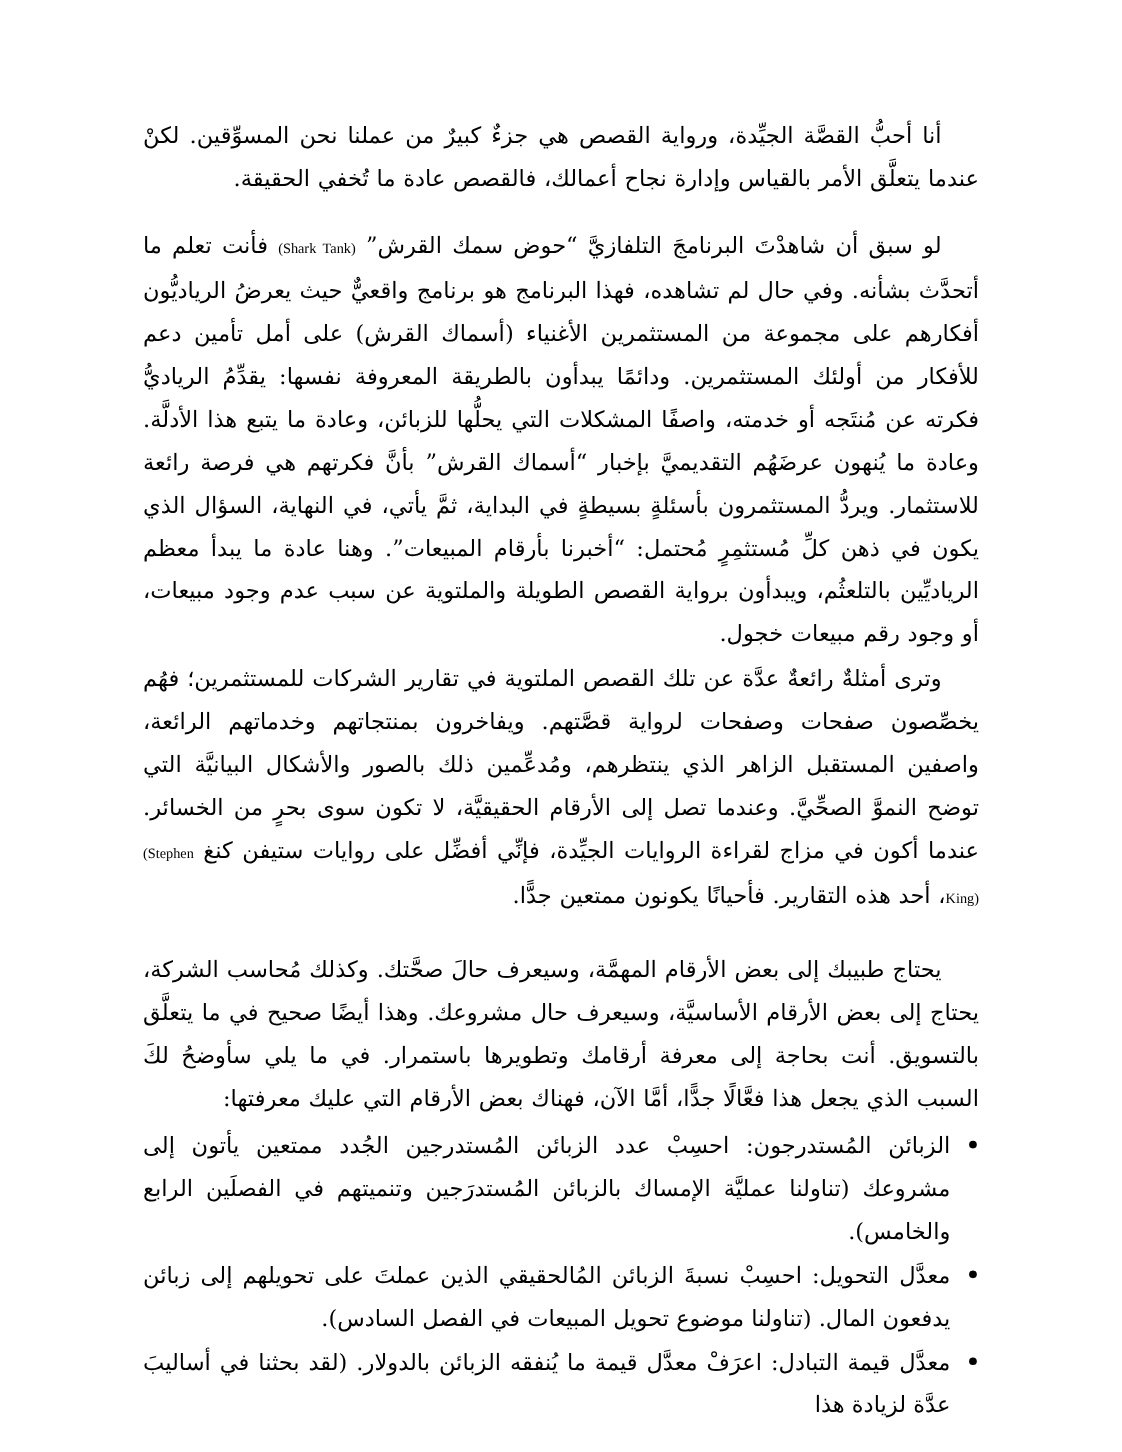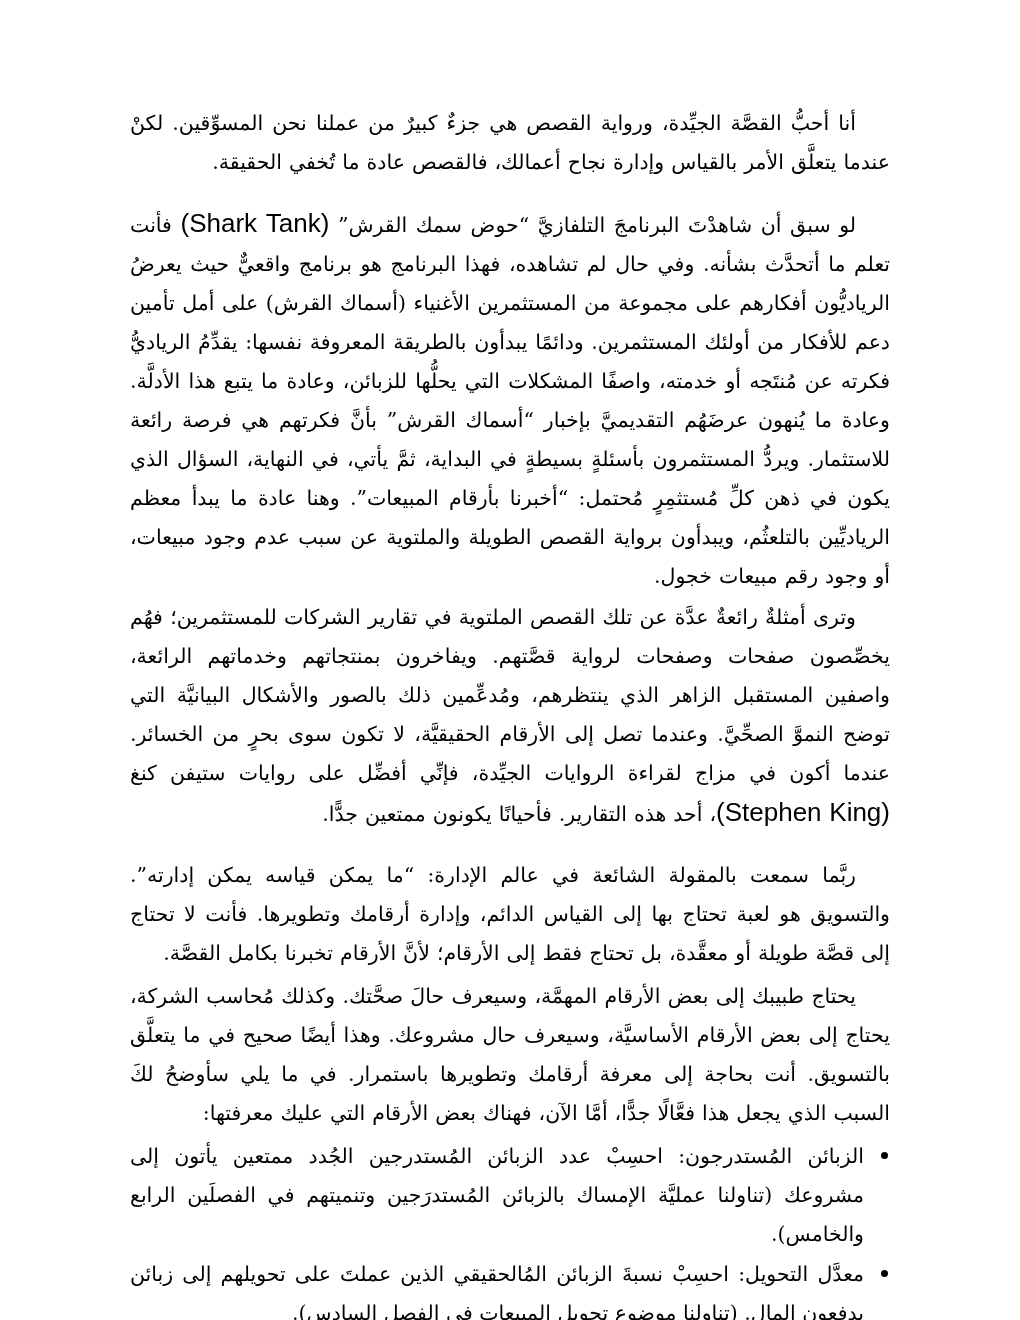--- a/index.html
+++ b/index.html
@@ -70,45 +70,44 @@
     position: absolute;
     right: 2px;
     top: 15px;
     width: 7px;
     height: 7px;
     background: #000000;
     border-radius: 50%;
   }
 
   .latin {
-    font-family: Liberation Sans, sans-serif;
+    font-family: Liberation Serif, serif;
     direction: ltr;
     unicode-bidi: embed;
-    font-size: 26px;
+    font-size: 13px;
   }
 </style>
 </head>
 <body>
 
 <div class="page">
   <div class="content">
 
     <p class="para">أنا أحبُّ القصَّة الجيِّدة، ورواية القصص هي جزءٌ كبيرٌ من عملنا نحن المسوِّقين. لكنْ عندما يتعلَّق الأمر بالقياس وإدارة نجاح أعمالك، فالقصص عادة ما تُخفي الحقيقة.</p>
 
     <div class="gap-lg"></div>
 
     <p class="para"><span>لو سبق أن شاهدْتَ البرنامجَ التلفازيَّ “حوض سمك القرش” </span><span class="latin">(Shark Tank)</span><span> فأنت تعلم ما أتحدَّث بشأنه. وفي حال لم تشاهده، فهذا البرنامج هو برنامج واقعيٌّ حيث يعرضُ الرياديُّون أفكارهم على مجموعة من المستثمرين الأغنياء (أسماك القرش) على أمل تأمين دعم للأفكار من أولئك المستثمرين. ودائمًا يبدأون بالطريقة المعروفة نفسها: يقدِّمُ الرياديُّ فكرته عن مُنتَجه أو خدمته، واصفًا المشكلات التي يحلُّها للزبائن، وعادة ما يتبع هذا الأدلَّة. وعادة ما يُنهون عرضَهُم التقديميَّ بإخبار “أسماك القرش” بأنَّ فكرتهم هي فرصة رائعة للاستثمار. ويردُّ المستثمرون بأسئلةٍ بسيطةٍ في البداية، ثمَّ يأتي، في النهاية، السؤال الذي يكون في ذهن كلِّ مُستثمِرٍ مُحتمل: “أخبرنا بأرقام المبيعات”. وهنا عادة ما يبدأ معظم الرياديِّين بالتلعثُم، ويبدأون برواية القصص الطويلة والملتوية عن سبب عدم وجود مبيعات، أو وجود رقم مبيعات خجول.</span></p>
 
     <div class="gap-xs"></div>
 
     <p class="para"><span>وترى أمثلةٌ رائعةٌ عدَّة عن تلك القصص الملتوية في تقارير الشركات للمستثمرين؛ فهُم يخصِّصون صفحات وصفحات لرواية قصَّتهم. ويفاخرون بمنتجاتهم وخدماتهم الرائعة، واصفين المستقبل الزاهر الذي ينتظرهم، ومُدعِّمين ذلك بالصور والأشكال البيانيَّة التي توضح النموَّ الصحِّيَّ. وعندما تصل إلى الأرقام الحقيقيَّة، لا تكون سوى بحرٍ من الخسائر. عندما أكون في مزاج لقراءة الروايات الجيِّدة، فإنِّي أفضِّل على روايات ستيفن كنغ </span><span class="latin">(Stephen King)</span><span>، أحد هذه التقارير. فأحيانًا يكونون ممتعين جدًّا.</span></p>
 
     <div class="gap-lg"></div>
 
-    <p class="para">ربَّما سمعت بالمقولة الشائعة في عالم الإدارة: “ما يمكن قياسه يمكن إدارته”. والتسويق هو لعبة تحتاج بها إلى القياس الدائم، وإدارة أرقامك وتطويرها. فأنت لا تحتاج إلى قصَّة طويلة أو معقَّدة، بل تحتاج فقط إلى الأرقام؛ لأنَّ الأرقام تخبرنا بكامل القصَّة.</p>
 
     <div class="gap-sm"></div>
 
     <p class="para">يحتاج طبيبك إلى بعض الأرقام المهمَّة، وسيعرف حالَ صحَّتك. وكذلك مُحاسب الشركة، يحتاج إلى بعض الأرقام الأساسيَّة، وسيعرف حال مشروعك. وهذا أيضًا صحيح في ما يتعلَّق بالتسويق. أنت بحاجة إلى معرفة أرقامك وتطويرها باستمرار. في ما يلي سأوضحُ لكَ السبب الذي يجعل هذا فعَّالًا جدًّا، أمَّا الآن، فهناك بعض الأرقام التي عليك معرفتها:</p>
 
     <div class="gap-sm"></div>
 
     <ul class="bullets">
       <li>
         <span class="bullet-dot"></span>

